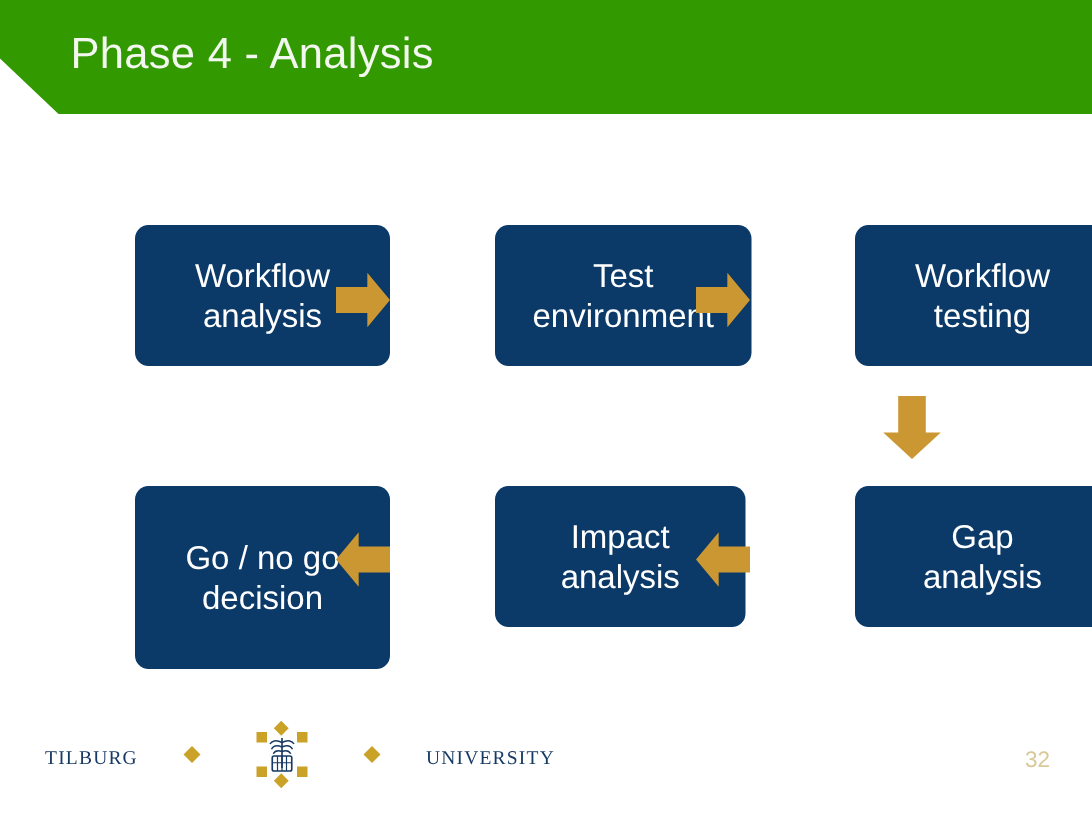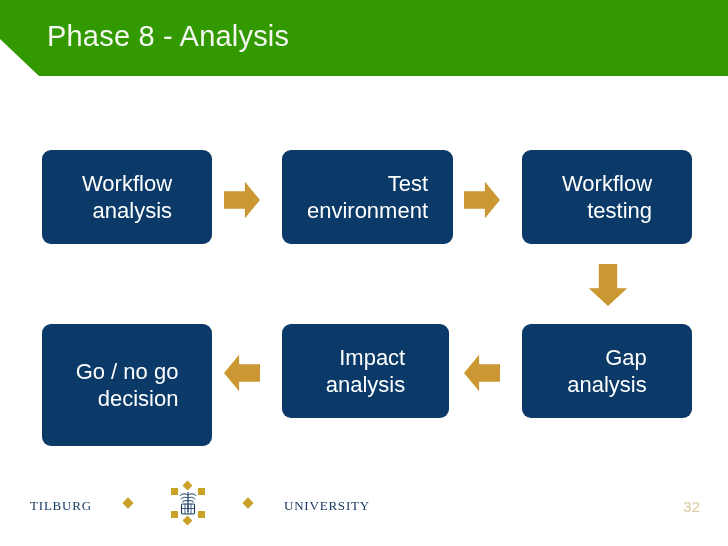--- a/index.html
+++ b/index.html
@@ -44,25 +44,26 @@
 
   
   .flow-box {
     position: absolute;
     background: #0b3a69;
     border-radius: 9px;
     color: #ffffff;
     display: flex;
     align-items: center;
     justify-content: center;
-    text-align: right;
+    text-align: center;
     font-size: 22px;
     line-height: 27px;
     padding: 0 22px;
     box-sizing: border-box;
+    margin-left: 48px;
   }
   .flow-box .box-text {
     display: block;
     white-space: pre-line;
   }
 
   
   #box-workflow-analysis  { left: 42px;  top: 150px; width: 170px; height: 94px; }
   #box-test-environment   { left: 282px; top: 150px; width: 171px; height: 94px; }
   #box-workflow-testing   { left: 522px; top: 150px; width: 170px; height: 94px; }
@@ -159,21 +160,21 @@
     color: #d9c89a;
     font-family: "Liberation Sans", sans-serif;
   }
 </style>
 </head>
 <body>
 
 <div class="slide">
 
   <div class="header-band"></div>
-  <div class="slide-title">Phase 8 - Analysis</div>
+  <div class="slide-title">Phase 4 - Analysis</div>
 
   <div class="flow-box" id="box-workflow-analysis">
     <span class="box-text">Workflow
 analysis</span>
   </div>
 
   <div class="arrow right" id="arrow-wf-to-test"></div>
 
   <div class="flow-box" id="box-test-environment">
     <span class="box-text">Test

